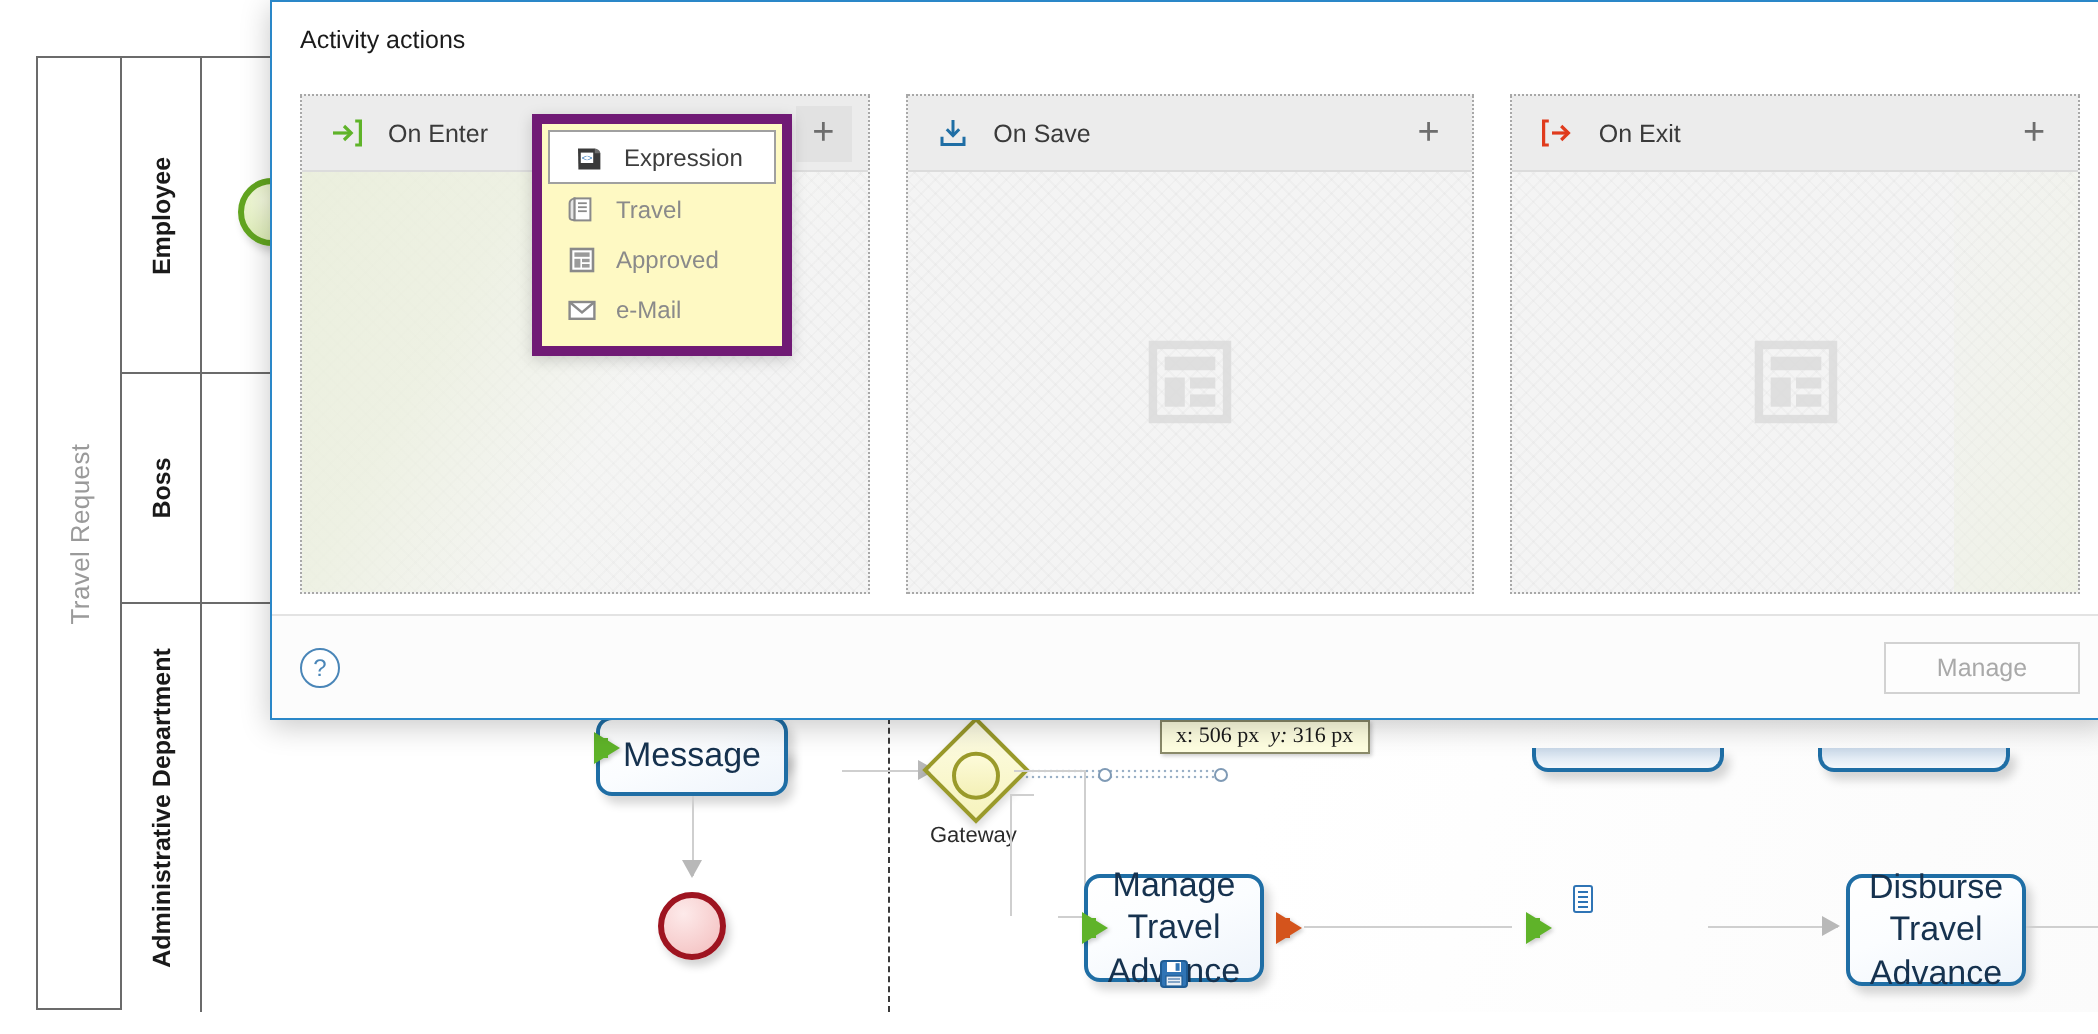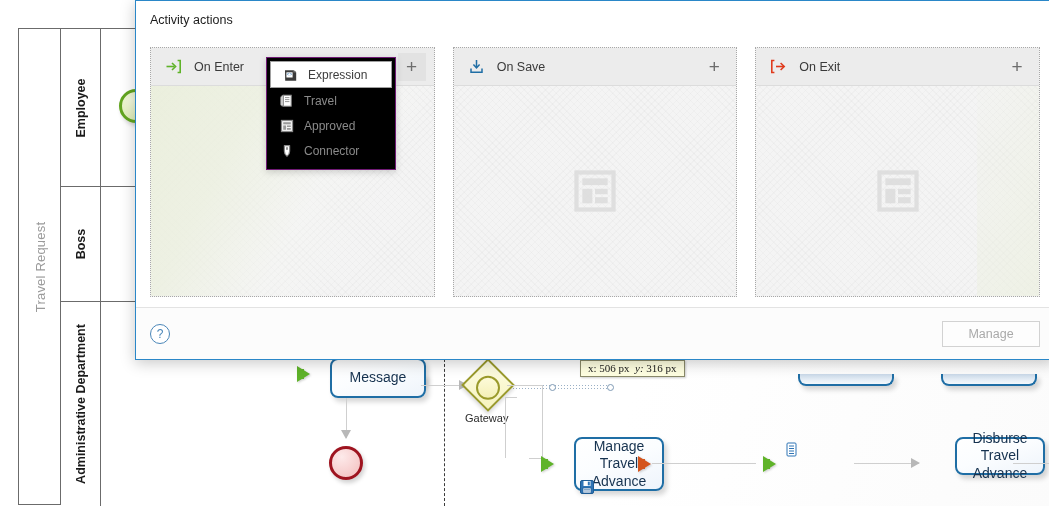--- a/index.html
+++ b/index.html
@@ -65,21 +65,21 @@
   }
 
   
   .act {
     position: absolute;
     border: 2px solid #1f6ea5;
     border-radius: 8px;
     background: linear-gradient(160deg,#ffffff 0%,#fbfdff 45%,#eef4fb 100%);
     box-shadow: 3px 4px 5px rgba(0,0,0,.16);
     display: flex; align-items: center; justify-content: center; text-align: center;
-    font-size: 14px; color: #16324f; line-height: 1.25; padding: 2px 6px; margin-left: 32px;
+    font-size: 17px; color: #16324f; line-height: 1.25; padding: 2px 6px;
   }
   .act.partial {
     border-top: none; border-radius: 0 0 8px 8px;
     background: linear-gradient(180deg,#c9d8e8 0%,#e6eef6 60%,#f4f8fc 100%);
   }
 
   
   .gw {
     position: absolute; width: 38px; height: 38px;
     transform: rotate(45deg);
@@ -219,21 +219,21 @@
     position: relative; z-index: 2;
     flex: 1 1 auto;
     display: flex; align-items: center; justify-content: center;
   }
 
   .placeholder-ico { opacity: .85; }
 
   
   #ctx-menu {
     position: absolute; left: 115px; top: 9px; width: 130px;
-    background: #000000; border: 1px solid #701a75;
+    background: #fef9c3; border: 5px solid #701a75;
     box-shadow: 0 2px 7px rgba(0,0,0,.17);
     z-index: 40; padding: 3px 0 6px 0;
   }
   .ctx-item {
     display: flex; align-items: center; height: 25px;
     padding: 0 8px 0 10px; font-size: 12px; color: #8a8a8a;
     cursor: default;
   }
   .ctx-item .ctx-ico { width: 20px; display: flex; align-items: center; justify-content: center; margin-right: 7px; }
   .ctx-item.highlighted {
@@ -353,21 +353,21 @@
             <rect x="2" y="1" width="9" height="13" rx="1" fill="#ffffff" stroke="#2f74b5" stroke-width="1"></rect>
             <line x1="4" y1="4" x2="9" y2="4" stroke="#2f74b5" stroke-width="1"></line>
             <line x1="4" y1="6.5" x2="9" y2="6.5" stroke="#2f74b5" stroke-width="1"></line>
             <line x1="4" y1="9" x2="9" y2="9" stroke="#2f74b5" stroke-width="1"></line>
             <line x1="4" y1="11.5" x2="9" y2="11.5" stroke="#2f74b5" stroke-width="1"></line>
           </svg>
 
           <div class="conn h" style="left:753px;top:161px;width:65px;"></div>
           <div class="arrow-grey" style="left:810px;top:156px;"></div>
 
-          <div class="act" style="left:822px;top:135px;width:90px;height:38px;">
+          <div class="act" style="left:822px;top:135px;width:90px;height:56px;">
             <span>Disburse Travel Advance</span>
           </div>
 
           <div class="conn h" style="left:912px;top:161px;width:53px;"></div>
 
           <div class="conn v" style="left:404px;top:95px;height:61px;"></div>
           <div class="conn h" style="left:404px;top:95px;width:12px;"></div>
         </div>
       </div>
 
@@ -429,30 +429,30 @@
                 <rect x="2.5" y="2.5" width="11" height="11" fill="#ffffff" stroke="#8a8a8a" stroke-width="1.3"></rect>
                 <rect x="4.2" y="4.2" width="7.6" height="2.2" fill="#9a9a9a"></rect>
                 <rect x="4.2" y="7.4" width="3" height="4.4" fill="#9a9a9a"></rect>
                 <rect x="8" y="7.4" width="3.8" height="1.7" fill="#9a9a9a"></rect>
                 <rect x="8" y="10" width="3.8" height="1.8" fill="#9a9a9a"></rect>
               </svg>
             </span>
             <span>Approved</span>
           </div>
 
-
           <div class="ctx-item">
             <span class="ctx-ico">
               <svg width="16" height="16" viewBox="0 0 16 16">
-                <path d="M5.4 2.6 h5.2 v5.6 q0 3.2 -2.6 5 q-2.6 -1.8 -2.6 -5 z" fill="#ffffff" stroke="#8a8a8a" stroke-width="1.2" stroke-linejoin="round"></path>
-                <rect x="7.1" y="4.2" width="1.8" height="2.6" fill="#8a8a8a"></rect>
+                <rect x="1.8" y="4" width="12.4" height="8.4" fill="#ffffff" stroke="#8a8a8a" stroke-width="1.2"></rect>
+                <path d="M1.8 4 L8 9.2 L14.2 4" fill="none" stroke="#8a8a8a" stroke-width="1.2"></path>
               </svg>
             </span>
-            <span>Connector</span>
-          </div>
+            <span>e-Mail</span>
+          </div>
+
 
         </div>
       </div>
 
       <div class="action-panel save-panel">
         <div class="hatch"></div>
         <div class="panel-header">
           <svg width="17" height="17" viewBox="0 0 17 17">
             <path d="M8.5 2 v7.2" stroke="#1f6ea5" stroke-width="1.5" fill="none"></path>
             <path d="M5.4 6.6 L8.5 9.8 L11.6 6.6" stroke="#1f6ea5" stroke-width="1.5" fill="none"></path>

